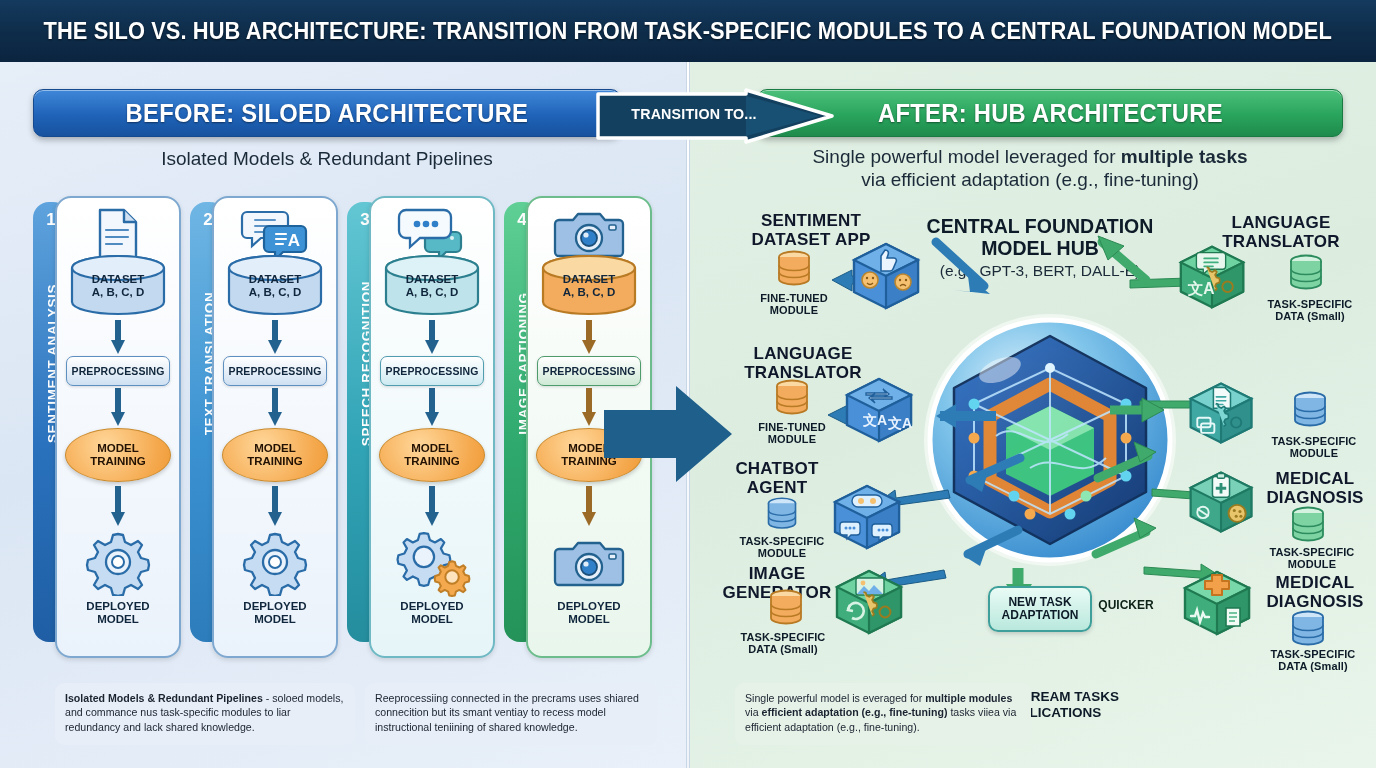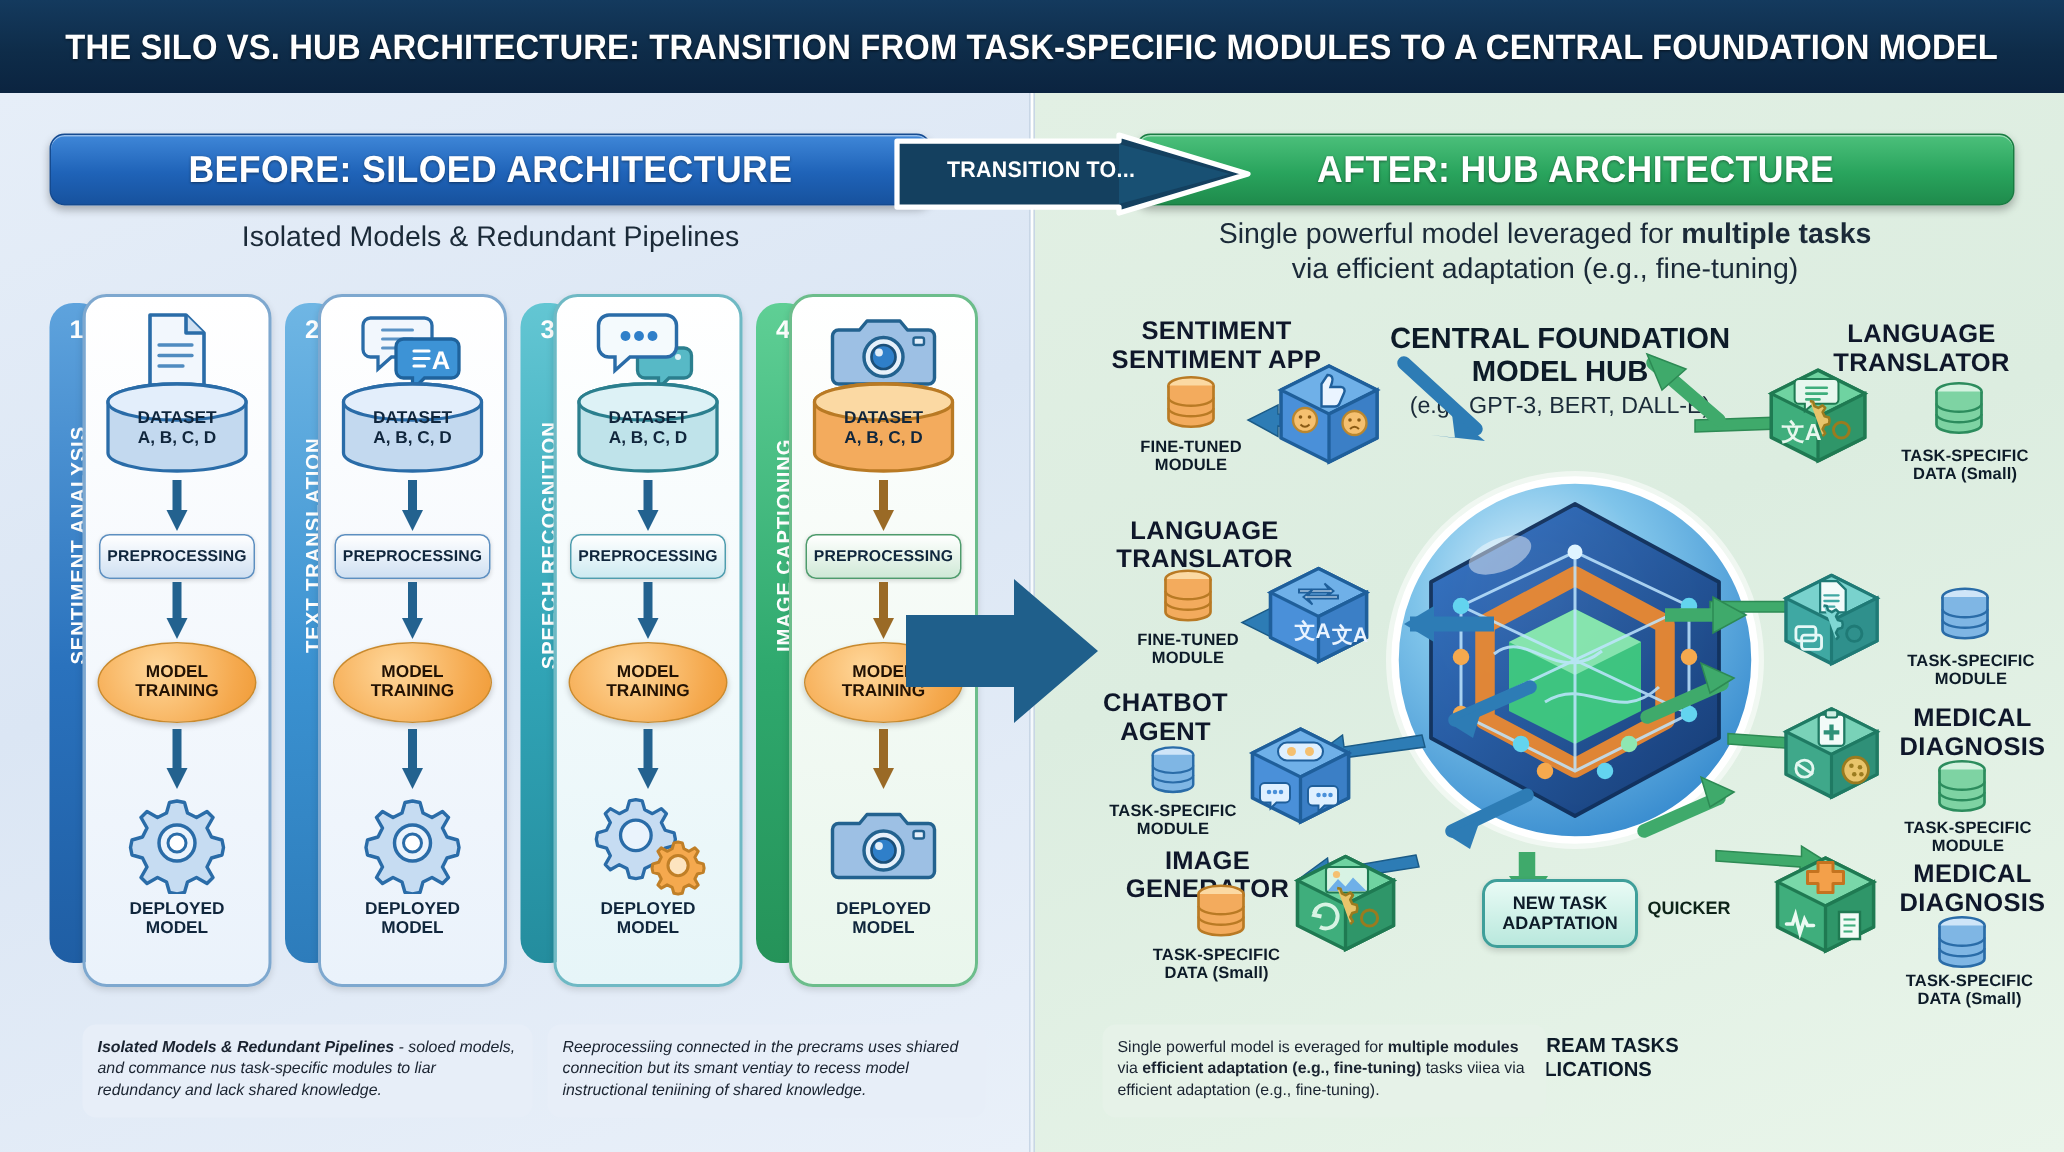--- a/index.html
+++ b/index.html
@@ -181,21 +181,21 @@
     position: absolute; left: 930px; top: 641px; width: 230px; text-align: center;
     font-weight: bold; font-size: 13.5px; color: #0d1b28; line-height: 1.16; margin-top: 48px;
   }
 
   
   .caption {
     position: absolute; top: 683px; height: 62px; border-radius: 9px;
     padding: 8px 10px 0 10px;
     font-size: 10.6px; line-height: 1.36; color: #1a2330;
   }
-  .caption.blue { background: #e7eef8; font-style: italic; }
+  .caption.blue { background: #e7eef8; }
   .caption.green { background: #e6f2e8; }
   .caption b { font-weight: bold; }
 
   .cap1 { left: 55px; width: 300px; }
   .cap2 { left: 365px; width: 292px; }
   .cap3 { left: 735px; width: 296px; }
   .cap4 { left: 1042px; width: 298px; }
 </style>
 </head>
 <body>
@@ -539,21 +539,21 @@
       <path d="M396 374 L446 352" stroke="#3faa6b" stroke-width="9" stroke-linecap="round" fill="none"></path>
       <path d="M456 348 L434 338 L440 358 Z"></path>
     </g>
     <path d="M318 388 L318 406" stroke="#3faa6b" stroke-width="11" fill="none"></path>
     <path d="M306 404 L332 404 L319 424 Z" fill="#3faa6b"></path>
   </svg>
 
   <div class="node" style="left:736px;top:212px;width:180px;height:110px;">
     <div class="name" style="left:0;top:0;width:150px;">
       <span>SENTIMENT</span><br>
-      <span>SENTIMENT APP</span>
+      <span>DATASET APP</span>
     </div>
     <svg style="position:absolute;left:112px;top:26px;" width="76" height="76" viewBox="0 0 76 76">
       <path d="M38 6 L70 22 V54 L38 70 L6 54 V22 Z" fill="#4a90d9" stroke="#1f5f9b" stroke-width="2.4" stroke-linejoin="round"></path>
       <path d="M38 6 L70 22 L38 38 L6 22 Z" fill="#6fb0e8" stroke="#1f5f9b" stroke-width="2.2"></path>
       <path d="M38 38 L70 22 V54 L38 70 Z" fill="#3b7fc6" stroke="#1f5f9b" stroke-width="2.2"></path>
       <path d="M33 18 l4-6 c3 0 4 2 3 5 l-1 3 h7 c2 0 3 2 2 4 l-3 7 c-.6 1.4-2 2-3 2 h-9 z" fill="#eaf4ff" stroke="#1f5f9b" stroke-width="1.6"></path>
       <circle cx="22" cy="42" r="8" fill="#f5c070" stroke="#b9862f" stroke-width="1.6"></circle>
       <g fill="#8a5a14">
           <circle cx="19" cy="40" r="1.2"></circle>
           <circle cx="25" cy="40" r="1.2"></circle>
@@ -638,21 +638,21 @@
           <path d="M5 15 a15 5.5 0 0 0 30 0"></path>
           <path d="M5 22 a15 5.5 0 0 0 30 0"></path>
         </g>
     </svg>
     <div class="sub" style="left:14px;top:75px;width:112px;">
       <span>TASK-SPECIFIC</span><br>
       <span>MODULE</span>
     </div>
   </div>
 
-  <div class="node" style="left:740px;top:565px;width:200px;height:105px;">
+  <div class="node" style="left:712px;top:565px;width:200px;height:105px;">
     <div class="name" style="left:0;top:0;width:130px;">
       <span>IMAGE</span><br>
       <span>GENERATOR</span>
     </div>
     <svg style="position:absolute;left:118px;top:0px;" width="78" height="74" viewBox="0 0 78 74">
       <path d="M39 6 L71 22 V52 L39 68 L7 52 V22 Z" fill="#3fae7c" stroke="#1f7a52" stroke-width="2.4" stroke-linejoin="round"></path>
       <path d="M39 6 L71 22 L39 38 L7 22 Z" fill="#6fd3a1" stroke="#1f7a52" stroke-width="2.2"></path>
       <path d="M39 38 L71 22 V52 L39 68 Z" fill="#2f9669" stroke="#1f7a52" stroke-width="2.2"></path>
       <rect x="26" y="13" width="28" height="17" rx="2" fill="#d8f3e4" stroke="#1f7a52" stroke-width="1.4"></rect>
       <circle cx="33" cy="18" r="2.4" fill="#f5c070"></circle>

